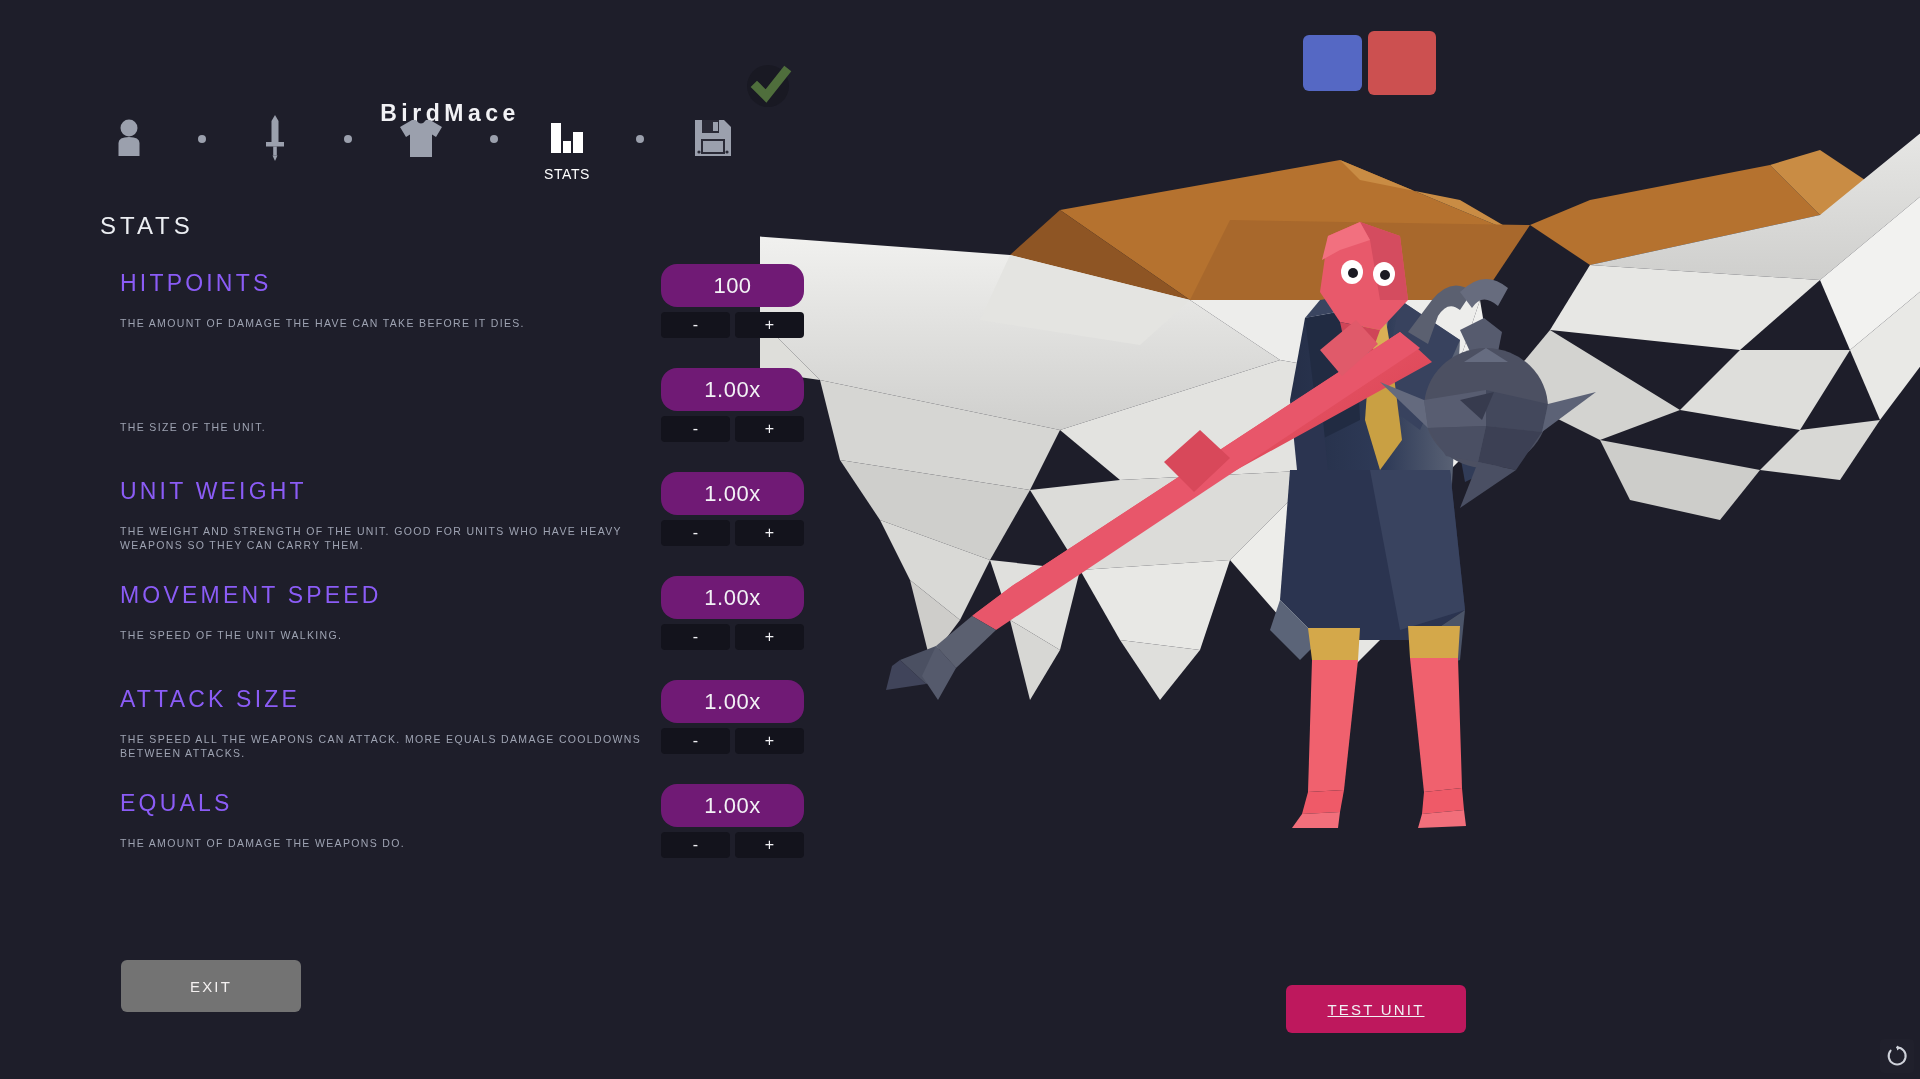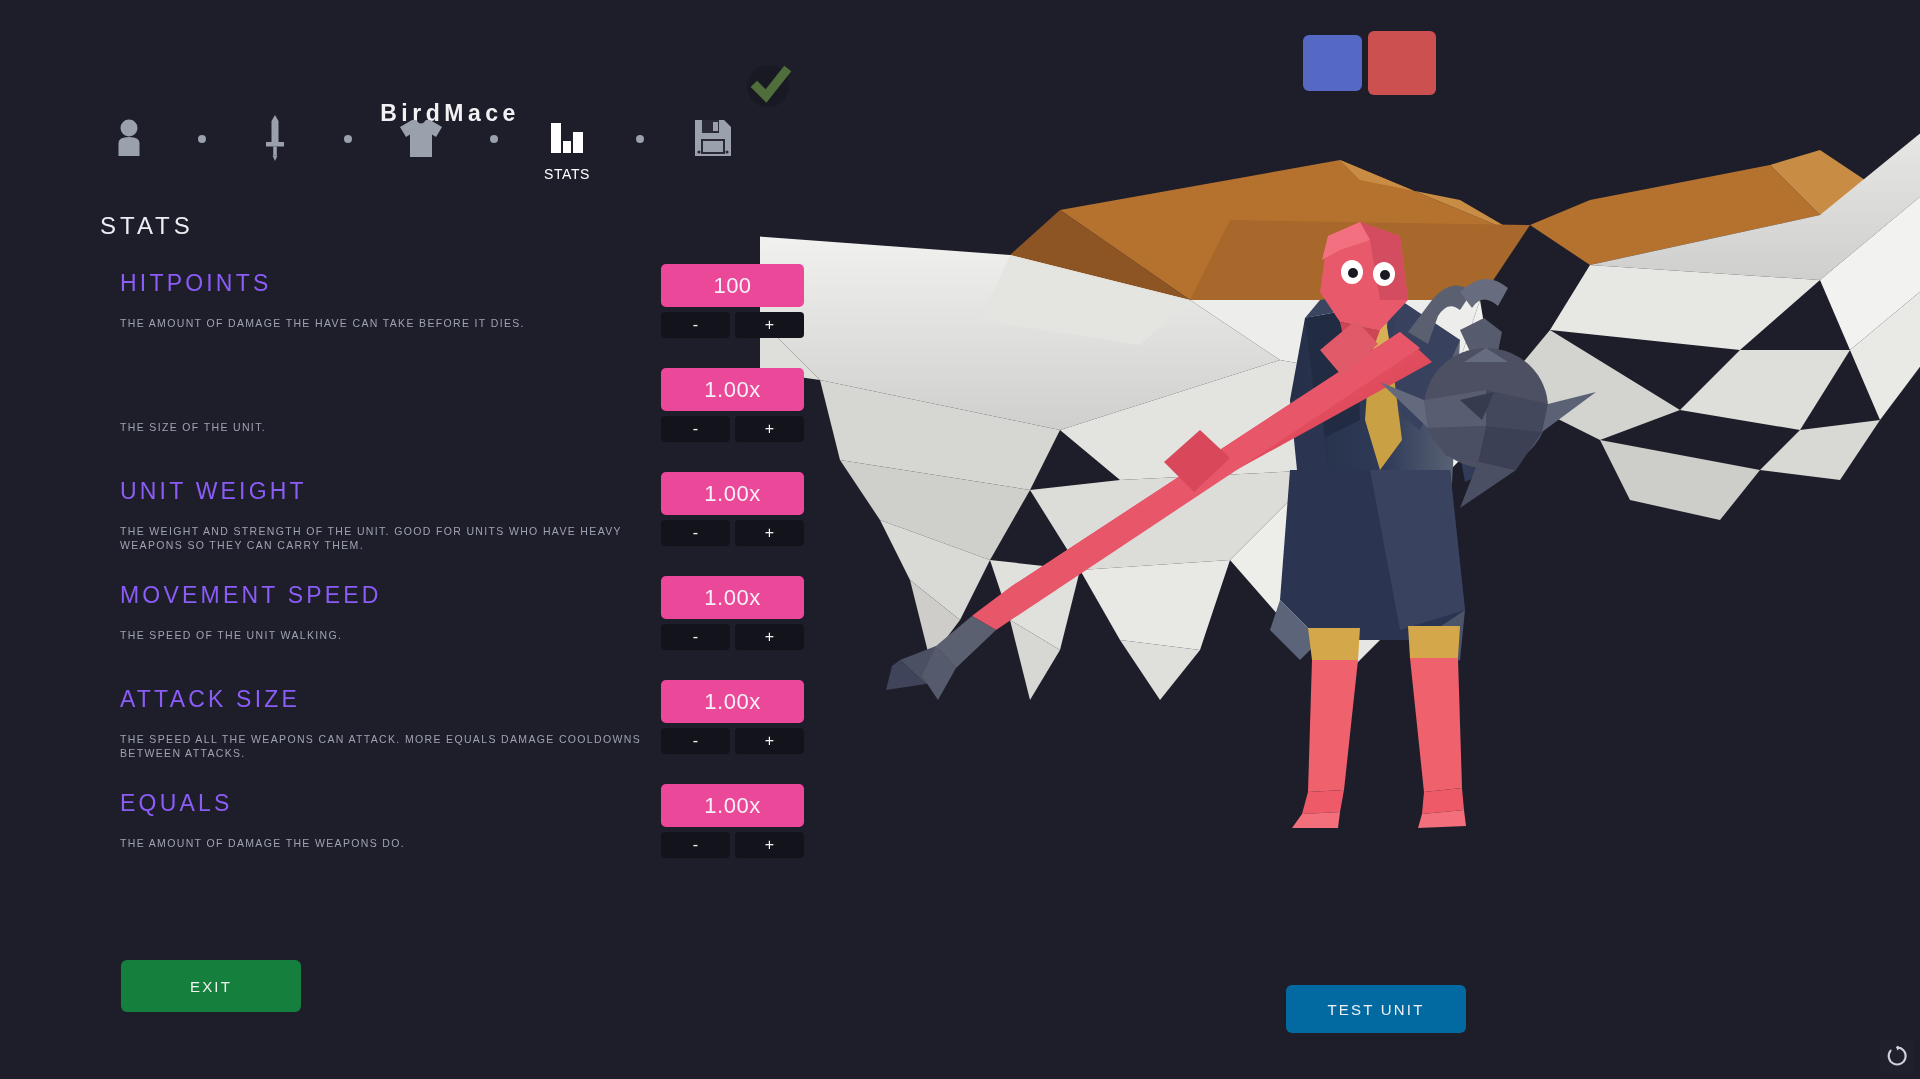--- a/index.html
+++ b/index.html
@@ -48,21 +48,21 @@
   }
   #stats-list { position:absolute; left:120px; top:270px; width:680px; }
   .stat-row { position:relative; height:104px; }
   .stat-name { font-size:23px; letter-spacing:3.2px; color:#8b5cf6; font-weight:400; }
   .stat-desc {
     position:absolute; left:0; top:46px; width:530px;
     font-size:10.5px; letter-spacing:1.35px; line-height:14px; color:#9ea3b2;
   }
   .stat-controls { position:absolute; left:541px; top:-6px; width:143px; }
   .stat-value {
-    width:143px; height:43px; background:#ec4899; border-radius:5px;
+    width:143px; height:43px; background:#701a75; border-radius:16px;
     display:flex; align-items:center; justify-content:center;
     font-size:22px; color:#f2f2f5; letter-spacing:0.5px;
   }
   .stat-buttons { display:flex; gap:5px; margin-top:5px; }
   .stat-btn {
     width:69px; height:26px; background:#13131c; border:none; border-radius:4px;
     color:#f2f2f5; font-size:16px; font-family:"Liberation Sans", sans-serif;
     display:flex; align-items:center; justify-content:center; cursor:pointer; padding:0;
   }
 
@@ -378,21 +378,21 @@
       <div class="stat-value">1.00x</div>
       <div class="stat-buttons">
         <button class="stat-btn">-</button>
         <button class="stat-btn">+</button>
       </div>
     </div>
   </div>
 
 </div>
 
-<button id="exit-button" style="background: #15803d;">EXIT</button>
-<button id="test-unit-button" style="background: #0369a1;">TEST UNIT</button>
+<button id="exit-button" style="background: #737373;">EXIT</button>
+<button id="test-unit-button" style="background: #be185d; text-decoration: underline;">TEST UNIT</button>
 
 <div id="loading-spinner">
   <svg width="22" height="22" viewBox="0 0 22 22">
     <path d="M11 2.5 A8.5 8.5 0 1 1 4.6 5.6" stroke="#cfd2da" stroke-width="2" fill="none" stroke-linecap="round"></path>
     <polygon points="11,0.5 14.5,3 11,5.5" fill="#cfd2da"></polygon>
   </svg>
 </div>
 
 </body></html>

